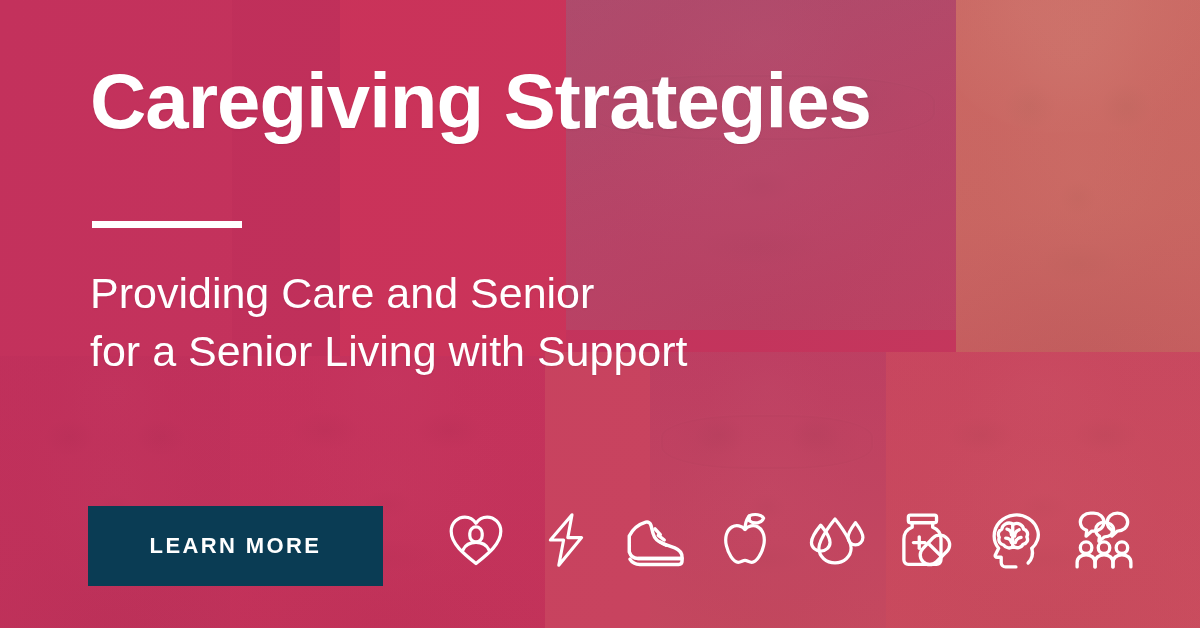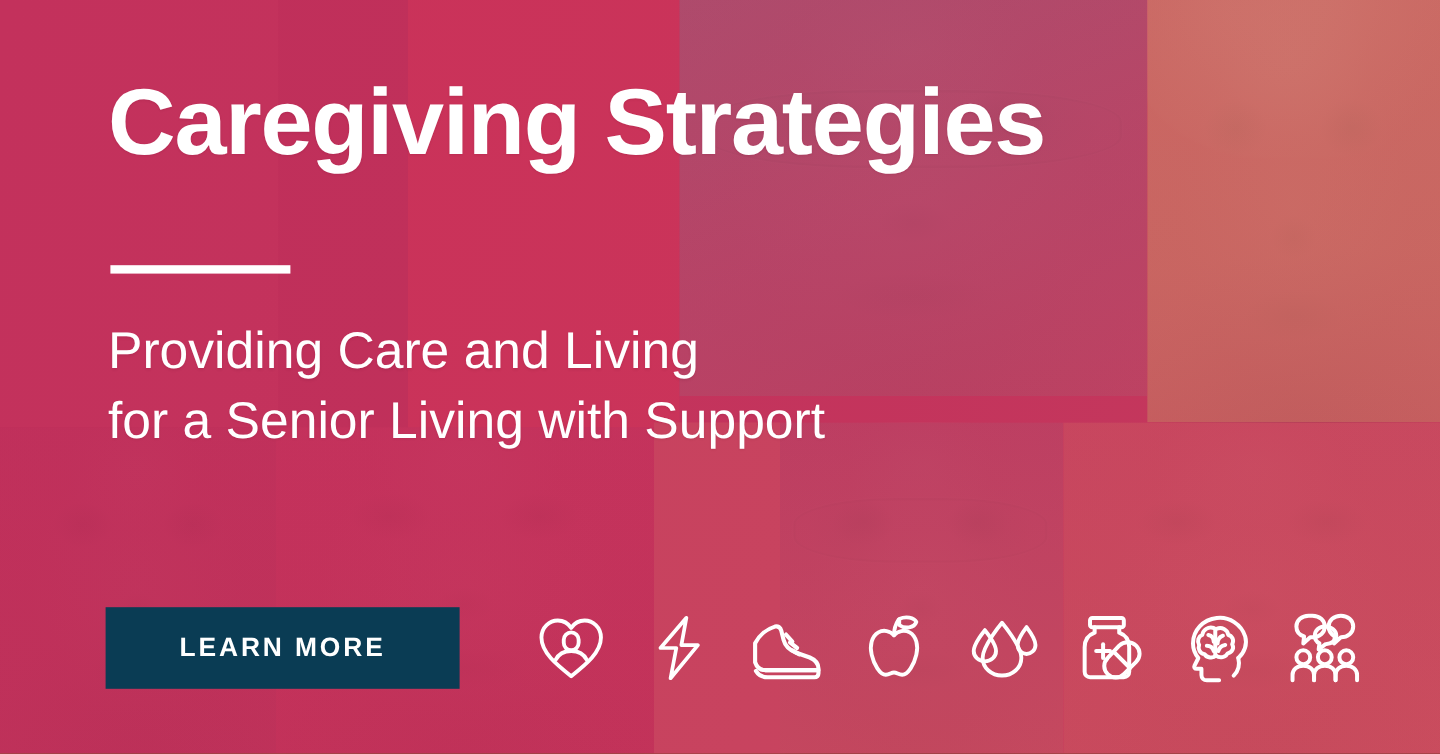--- a/index.html
+++ b/index.html
@@ -4,21 +4,21 @@
 <title>Caregiving Strategies</title>
 <style>
   * { margin:0; padding:0; box-sizing:border-box; }
   html,body { width:1200px; height:628px; overflow:hidden; background:#c3315c; }
   body { font-family:"Liberation Sans", sans-serif; }
 
   #banner{
     position:relative;
     width:1200px; height:628px;
     overflow:hidden;
-    background:#4d7c0f;
+    background:#b91c1c;
   }
 
   
   .collage{ position:absolute; inset:0; }
   .tile{ position:absolute; overflow:hidden; }
   .tile .ph{ position:absolute; inset:0; }
 
   
   .face{
     position:absolute; inset:-12%;
@@ -79,21 +79,21 @@
     font-size:43px; line-height:1.34;
     font-weight:400;
     color:#ffffff;
     white-space:nowrap;
     text-shadow:0 1px 2px rgba(90,10,35,.10);
   }
   .subtitle .ln{ display:block; }
 
   .cta{
     position:absolute; left:88px; top:506px;
-    width:295px; height:68px;
+    width:295px; height:80px;
     background:#0a3c54;
     border:none;
     color:#ffffff;
     font-family:"Liberation Sans", sans-serif;
     font-size:22px; font-weight:700;
     letter-spacing:2.4px;
     display:flex; align-items:center; justify-content:center;
     cursor:pointer;
   }
 
@@ -172,21 +172,21 @@
     <div class="band" style="left:0;right:0;background:linear-gradient(105deg,rgba(195,49,92,.22),rgba(200,80,95,.10) 62%,rgba(205,110,98,.14));"></div>
   </div>
 
   <div class="content">
 
     <div class="title">Caregiving Strategies</div>
 
     <div class="rule"></div>
 
     <div class="subtitle">
-      <span class="ln">Providing Care and Living</span>
+      <span class="ln">Providing Care and Senior</span>
       <span class="ln">for a Senior Living with Support</span>
     </div>
 
     <button class="cta">LEARN MORE</button>
 
     <div class="icons">
 
       <div class="icon-slot">
         <svg viewBox="0 0 100 100" width="62" height="62" aria-hidden="true">
           <path d="M50 88 C 30 72, 10 56, 10 36 C 10 22, 21 13, 32 13 C 40 13, 46 17, 50 23 C 54 17, 60 13, 68 13 C 79 13, 90 22, 90 36 C 90 56, 70 72, 50 88 Z"></path>

